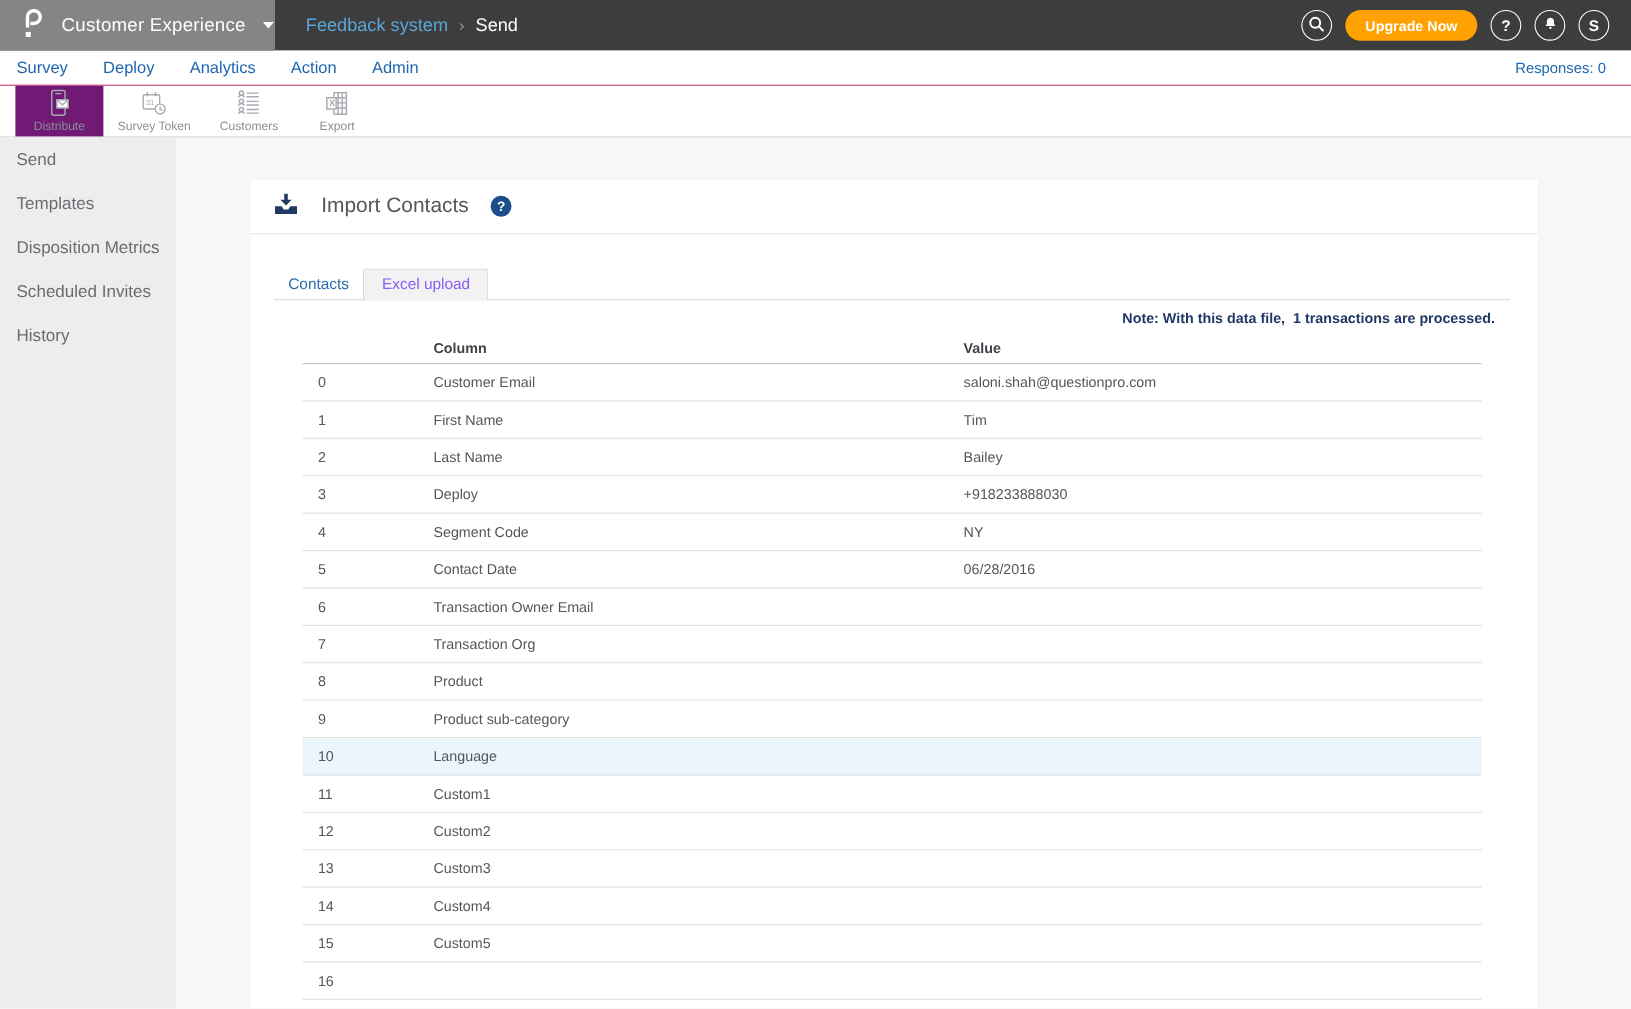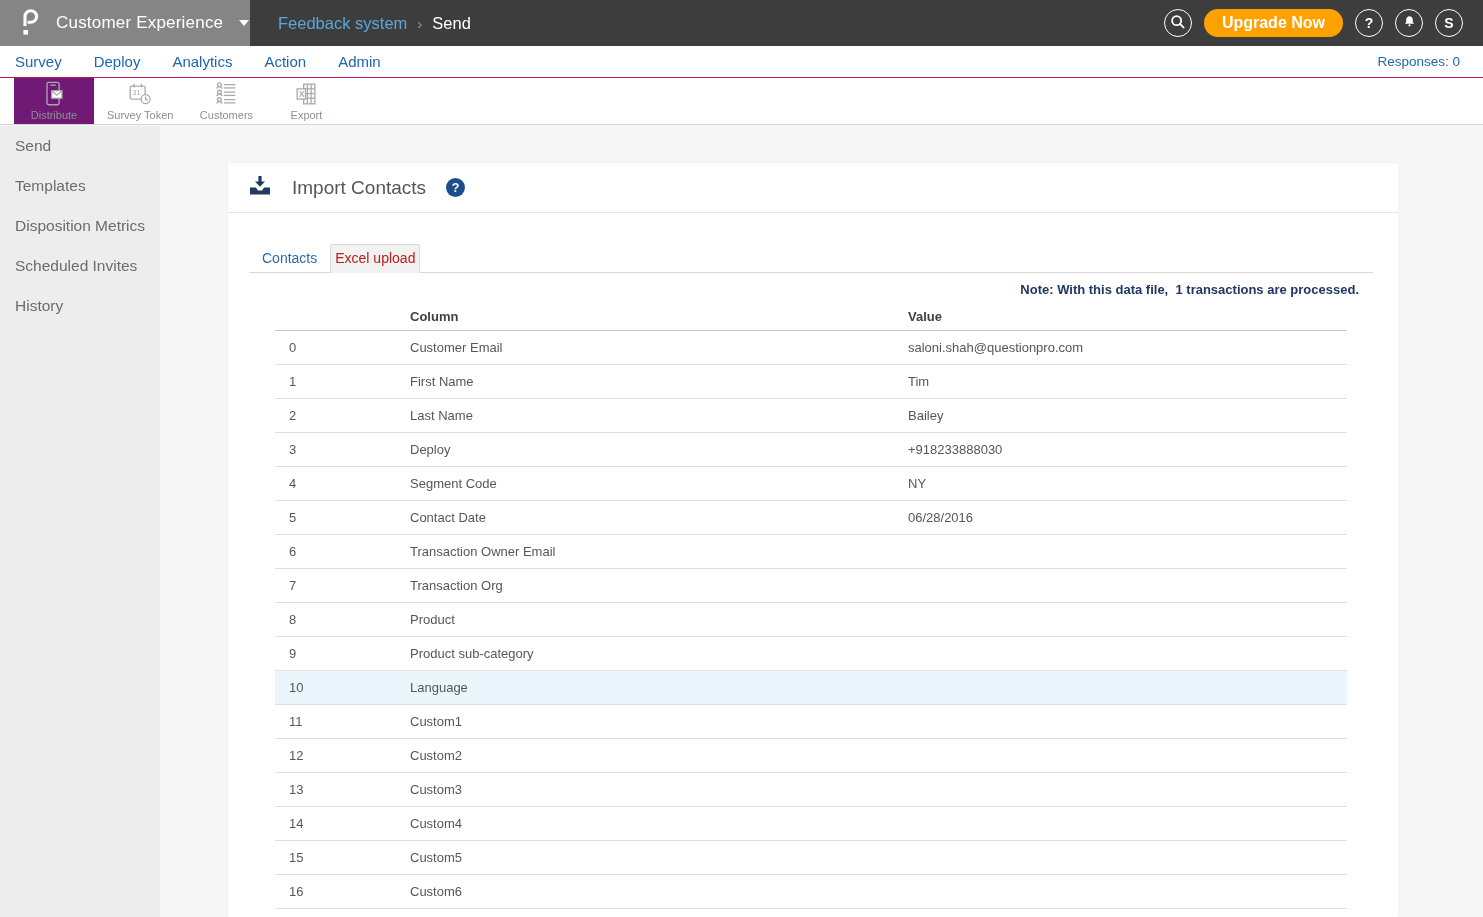--- a/index.html
+++ b/index.html
@@ -10,21 +10,21 @@
   .topbar { height:46px; background:#3d3d3d; display:flex; align-items:center; }
   .logo-block { width:250px; height:46px; background:#858585; display:flex; align-items:center; padding-left:18px; flex:0 0 auto; cursor:pointer; }
   .logo-block .product { color:#fff; font-size:17px; margin-left:14px; letter-spacing:.2px; }
   .caret-down { width:0; height:0; border-left:5px solid transparent; border-right:5px solid transparent; border-top:6px solid #fff; margin-left:16px; }
   .breadcrumb { display:flex; align-items:center; margin-left:28px; font-size:16.5px; }
   .breadcrumb .parent { color:#5aa6d8; cursor:pointer; }
   .breadcrumb .sep { color:#9b9b9b; margin:0 10px; font-size:15px; }
   .breadcrumb .current { color:#ffffff; }
   .topbar-right { margin-left:auto; margin-right:20px; display:flex; align-items:center; gap:12px; }
   .circle-btn { width:28px; height:28px; border:1.5px solid #fff; border-radius:50%; display:flex; align-items:center; justify-content:center; color:#fff; font-weight:bold; font-size:14px; cursor:pointer; background:transparent; flex:0 0 auto; }
-  .upgrade-btn { height:28px; padding:0 18px; border:none; border-radius:14px; background:#ffa100; color:#fff; font-weight:bold; font-size:16px; cursor:pointer; font-family:inherit; }
+  .upgrade-btn { height:28px; padding:0 18px; border:none; border-radius:14px; background:#ffa100; color:#fff; font-weight:bold; font-size:13px; cursor:pointer; font-family:inherit; }
 
   
   .navrow { height:32px; background:#fff; border-bottom:1px solid #be185d; display:flex; align-items:center; padding-left:15px; }
   .nav-item { color:#1e66ad; font-size:15px; margin-right:32px; cursor:pointer; text-decoration:none; }
   .responses { margin-left:auto; margin-right:23px; color:#1e66ad; font-size:13.5px; cursor:pointer; }
 
   
   .toolbar { height:47px; background:#fff; border-bottom:1px solid #d2d4d7; display:flex; align-items:stretch; padding-left:14px; }
   .tool-btn { display:flex; flex-direction:column; align-items:center; justify-content:center; gap:1px; padding:2px 13px 4px; cursor:pointer; min-width:80px; }
   .tool-btn.active { background:#701a75; }
@@ -37,26 +37,26 @@
   .side-item { height:40px; display:flex; align-items:center; padding-left:15px; font-size:15.5px; color:#696c70; cursor:pointer; }
 
   
   .panel { position:absolute; left:228px; top:37px; width:1170px; bottom:0; background:#fff; box-shadow:0 0 2px rgba(0,0,0,.06); }
   .panel-header { height:50px; border-bottom:1px solid #e6e6e6; display:flex; align-items:center; padding-left:22px;gap:10px; }
   .panel-title { font-size:19px; color:#53575b; margin-left:12px; }
   .help-dot { width:19px; height:19px; border-radius:50%; background:#1c4e8c; color:#fff; font-size:12.5px; font-weight:bold; display:flex; align-items:center; justify-content:center; margin-left:10px; cursor:pointer; }
 
   .tabsrow { margin:31px 25px 0 21px; display:flex; align-items:flex-end; border-bottom:1px solid #d9d9d9; height:29px; }
   .tab-plain { height:28px; line-height:28px; padding:0 13px; color:#2a6cab; font-size:14px; cursor:pointer; }
-  .tab-boxed { height:29px; line-height:27px; padding:0 4px; background:#f2f2f2; border:1px solid #d9d9d9; border-bottom:none; border-radius:2px 2px 0 0; color:#b91c1c; font-size:14px; cursor:pointer; margin-bottom:-1px; }
+  .tab-boxed { height:29px; line-height:27px; padding:0 16px; background:#f2f2f2; border:1px solid #d9d9d9; border-bottom:none; border-radius:2px 2px 0 0; color:#8b5cf6; font-size:14px; cursor:pointer; margin-bottom:-1px; }
 
   .noteline { margin:9px 39px 0 0; text-align:right; font-size:13px; font-weight:bold; color:#203864; white-space:pre-wrap; }
 
   .dtable { margin:5px 51px 0 47px; }
-  .thead, .trow { display:grid; grid-template-columns:119px 482px 1fr; align-items:center;gap:16px; }
+  .thead, .trow { display:grid; grid-template-columns:119px 482px 1fr; align-items:center; }
   .thead { height:29px; border-bottom:1px solid #c6c6c6; font-size:13px; font-weight:bold; color:#3e4246; }
   .trow { height:34px; border-bottom:1px solid #e0e0e0; font-size:13px; color:#54575b; }
   .trow.hl { background:#ebf5fc; }
   .tcell-index { padding-left:14px; }
 </style>
 </head>
 <body>
 
 <div class="topbar">
   <div class="logo-block">
@@ -278,19 +278,18 @@
             <div>Custom4</div>
             <div></div>
           </div>
           <div class="trow">
             <div class="tcell-index">15</div>
             <div>Custom5</div>
             <div></div>
           </div>
           <div class="trow">
             <div class="tcell-index">16</div>
-            <div>Custom6</div>
             <div></div>
           </div>
         </div>
     </div>
   </div>
 </div>
 
 </body></html>

